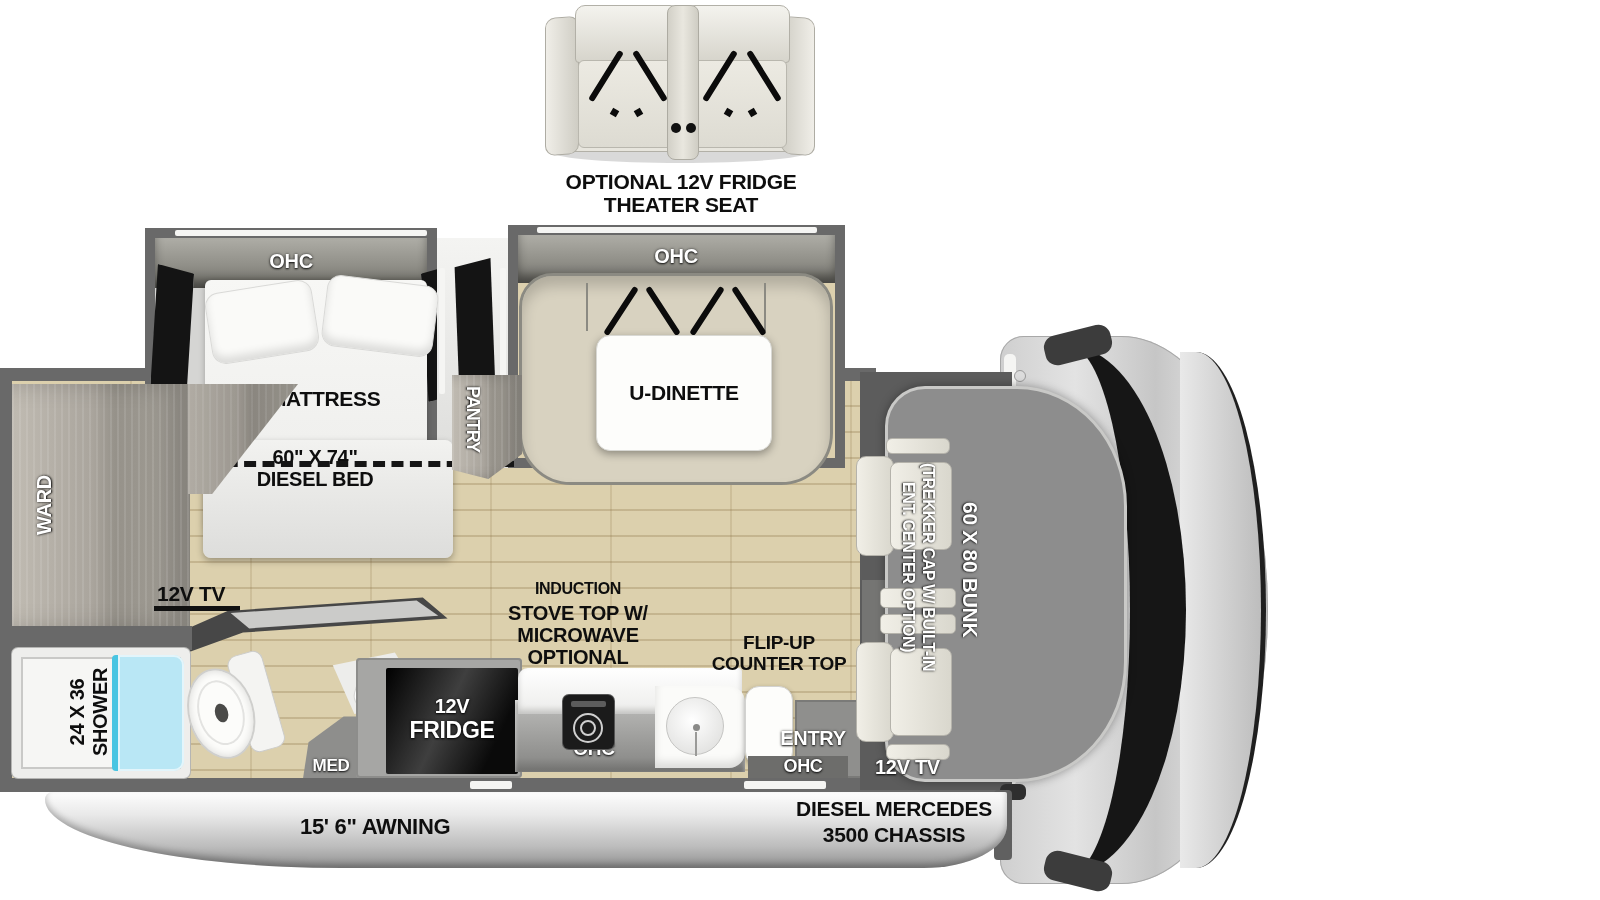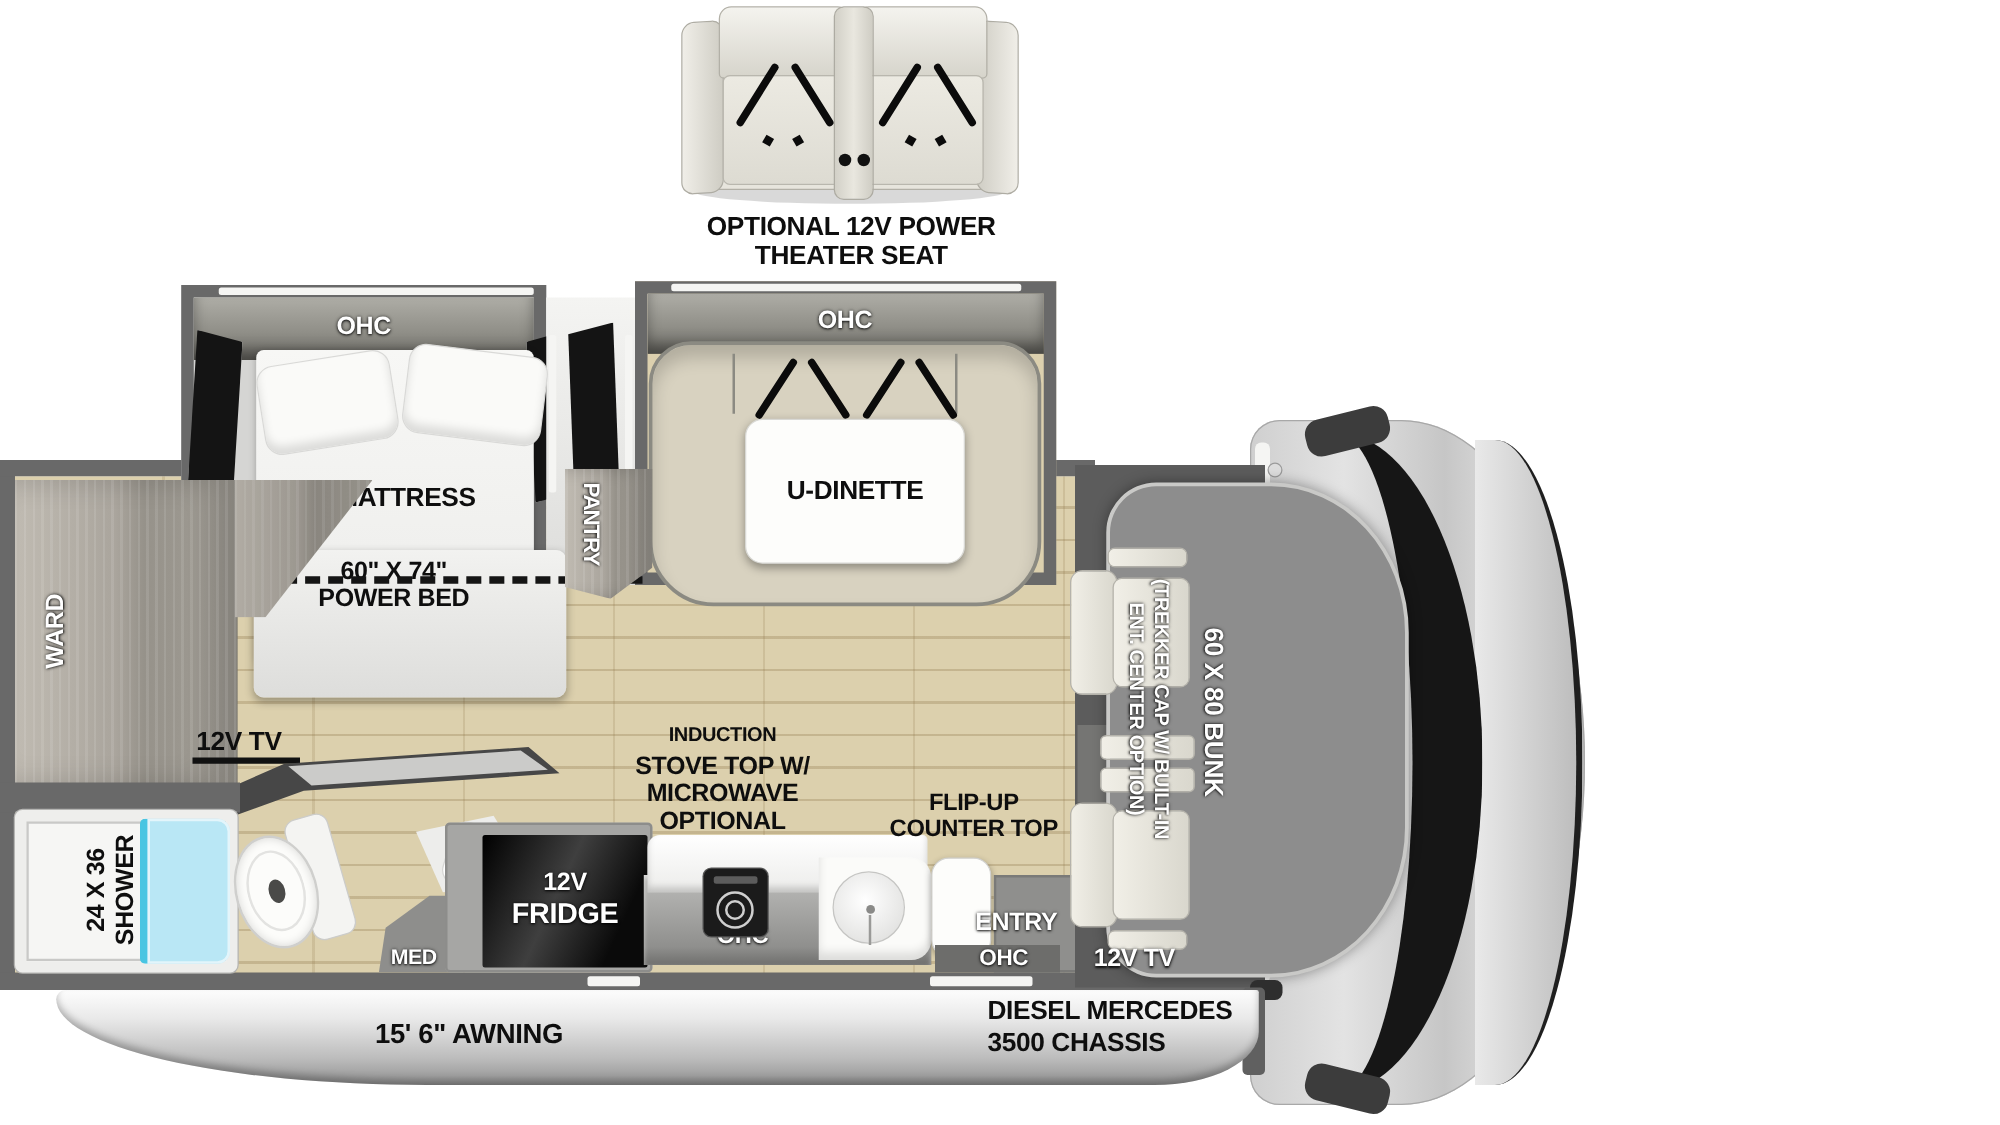--- a/index.html
+++ b/index.html
@@ -51,21 +51,21 @@
 
     <div class="belt" style="left:58px;top:42px;height:58px;transform:rotate(32deg);"></div>
     <div class="belt" style="left:102px;top:42px;height:58px;transform:rotate(-32deg);"></div>
     <div class="beltdot" style="left:66px;top:104px;transform:rotate(30deg);"></div>
     <div class="beltdot" style="left:90px;top:104px;transform:rotate(-30deg);"></div>
     <div class="belt" style="left:172px;top:42px;height:58px;transform:rotate(32deg);"></div>
     <div class="belt" style="left:216px;top:42px;height:58px;transform:rotate(-32deg);"></div>
     <div class="beltdot" style="left:180px;top:104px;transform:rotate(30deg);"></div>
     <div class="beltdot" style="left:204px;top:104px;transform:rotate(-30deg);"></div>
   </div>
-  <div class="lbl cx" style="left:681px;top:170px;font-size:21px;">OPTIONAL 12V POWER</div>
+  <div class="lbl cx" style="left:681px;top:170px;font-size:21px;">OPTIONAL 12V FRIDGE</div>
   <div class="lbl cx" style="left:681px;top:193px;font-size:21px;">THEATER SEAT</div>
 
   <div class="floor" style="left:12px;top:381px;width:860px;height:399px;"></div>
   <div class="wall" style="left:0px;top:368px;width:12px;height:424px;"></div>
   <div class="wall" style="left:0px;top:368px;width:152px;height:13px;"></div>
   <div class="wall" style="left:832px;top:368px;width:44px;height:13px;"></div>
   <div class="wall" style="left:0px;top:778px;width:1012px;height:14px;"></div>
   <div class="whitestrip" style="left:470px;top:781px;width:42px;height:8px;"></div>
   <div class="whitestrip" style="left:744px;top:781px;width:82px;height:8px;"></div>
 
@@ -103,21 +103,21 @@
   </div>
 
   <div style="left:200px;top:270px;width:256px;height:292px;">
     <div style="left:5px;top:10px;width:222px;height:250px;background:linear-gradient(180deg,#f7f7f5,#ececea);border-radius:6px;box-shadow:0 2px 6px rgba(0,0,0,.25);"></div>
     <div style="left:3px;top:170px;width:250px;height:118px;background:linear-gradient(180deg,#f2f2f0,#dddddb);border-radius:8px;box-shadow:0 3px 7px rgba(0,0,0,.3);"></div>
     <div style="left:8px;top:16px;width:108px;height:72px;background:#fafaf8;border:1px solid #d9d9d7;border-radius:14px;transform:rotate(-9deg);box-shadow:inset 0 -6px 8px rgba(0,0,0,.12);"></div>
     <div style="left:124px;top:10px;width:112px;height:72px;background:#fafaf8;border:1px solid #d9d9d7;border-radius:14px;transform:rotate(7deg);box-shadow:inset 0 -6px 8px rgba(0,0,0,.12);"></div>
   </div>
   <div class="lbl cx" style="left:283px;top:387px;font-size:21px;">WEDGE MATTRESS</div>
   <div class="lbl cx" style="left:315px;top:446px;font-size:20px;">60" X 74"</div>
-  <div class="lbl cx" style="left:315px;top:468px;font-size:20px;">POWER BED</div>
+  <div class="lbl cx" style="left:315px;top:468px;font-size:20px;">DIESEL BED</div>
   <div style="left:152px;top:461px;width:362px;height:0;border-top:6px dashed #151515;"></div>
 
   <div class="wood" style="left:12px;top:384px;width:178px;height:244px;box-shadow:inset -20px 0 24px rgba(0,0,0,.18);"></div>
   <div class="wood" style="left:188px;top:384px;width:110px;height:110px;clip-path:polygon(0 0,100% 0,22% 100%,0 100%);filter:brightness(.92);"></div>
   <div class="wlbl" style="left:-4px;top:494px;width:96px;height:22px;text-align:center;font-size:20px;transform:rotate(-90deg);">WARD</div>
   <div class="wood" style="left:452px;top:375px;width:70px;height:104px;clip-path:polygon(0 0,100% 0,100% 76%,52% 100%,0 91%);box-shadow:inset -14px 0 14px rgba(0,0,0,.2);"></div>
   <div class="wlbl vtx" style="left:462px;top:386px;height:92px;font-size:18px;letter-spacing:-1px;">PANTRY</div>
 
   <div class="lbl" style="left:157px;top:582px;font-size:21px;">12V TV</div>
   <div style="left:154px;top:606px;width:86px;height:5px;background:#111;"></div>
@@ -217,18 +217,18 @@
   <div class="wlbl vtx" style="left:898px;top:437px;height:260px;font-size:16px;line-height:20px;text-align:center;">
     <div style="position:static;">(TREKKER CAP W/ BUILT-IN</div>
     <div style="position:static;">ENT. CENTER OPTION)</div>
   </div>
   <div class="wlbl" style="left:875px;top:756px;font-size:20px;">12V TV</div>
 
   <div style="left:1000px;top:784px;width:26px;height:16px;background:#2e2e2e;border-radius:6px;"></div>
   <div style="left:994px;top:790px;width:18px;height:70px;background:#606060;border-radius:4px;"></div>
   <div style="left:45px;top:792px;width:962px;height:76px;background:linear-gradient(180deg,#fdfdfd,#e9e9e9 30%,#bcbcbc 72%,#909090);border-radius:8px 2px 90px 320px / 8px 2px 46px 74px;box-shadow:inset 0 -4px 6px rgba(0,0,0,.25);"></div>
   <div class="lbl" style="left:300px;top:814px;font-size:22px;">15' 6" AWNING</div>
-  <div style="left:790px;top:796px;width:208px;text-align:left;">
+  <div style="left:790px;top:796px;width:208px;text-align:center;">
     <div class="lbl" style="position:static;font-size:21px;line-height:26px;">DIESEL MERCEDES</div>
     <div class="lbl" style="position:static;font-size:21px;line-height:26px;">3500 CHASSIS</div>
   </div>
 
 </div>
 
 </body></html>

